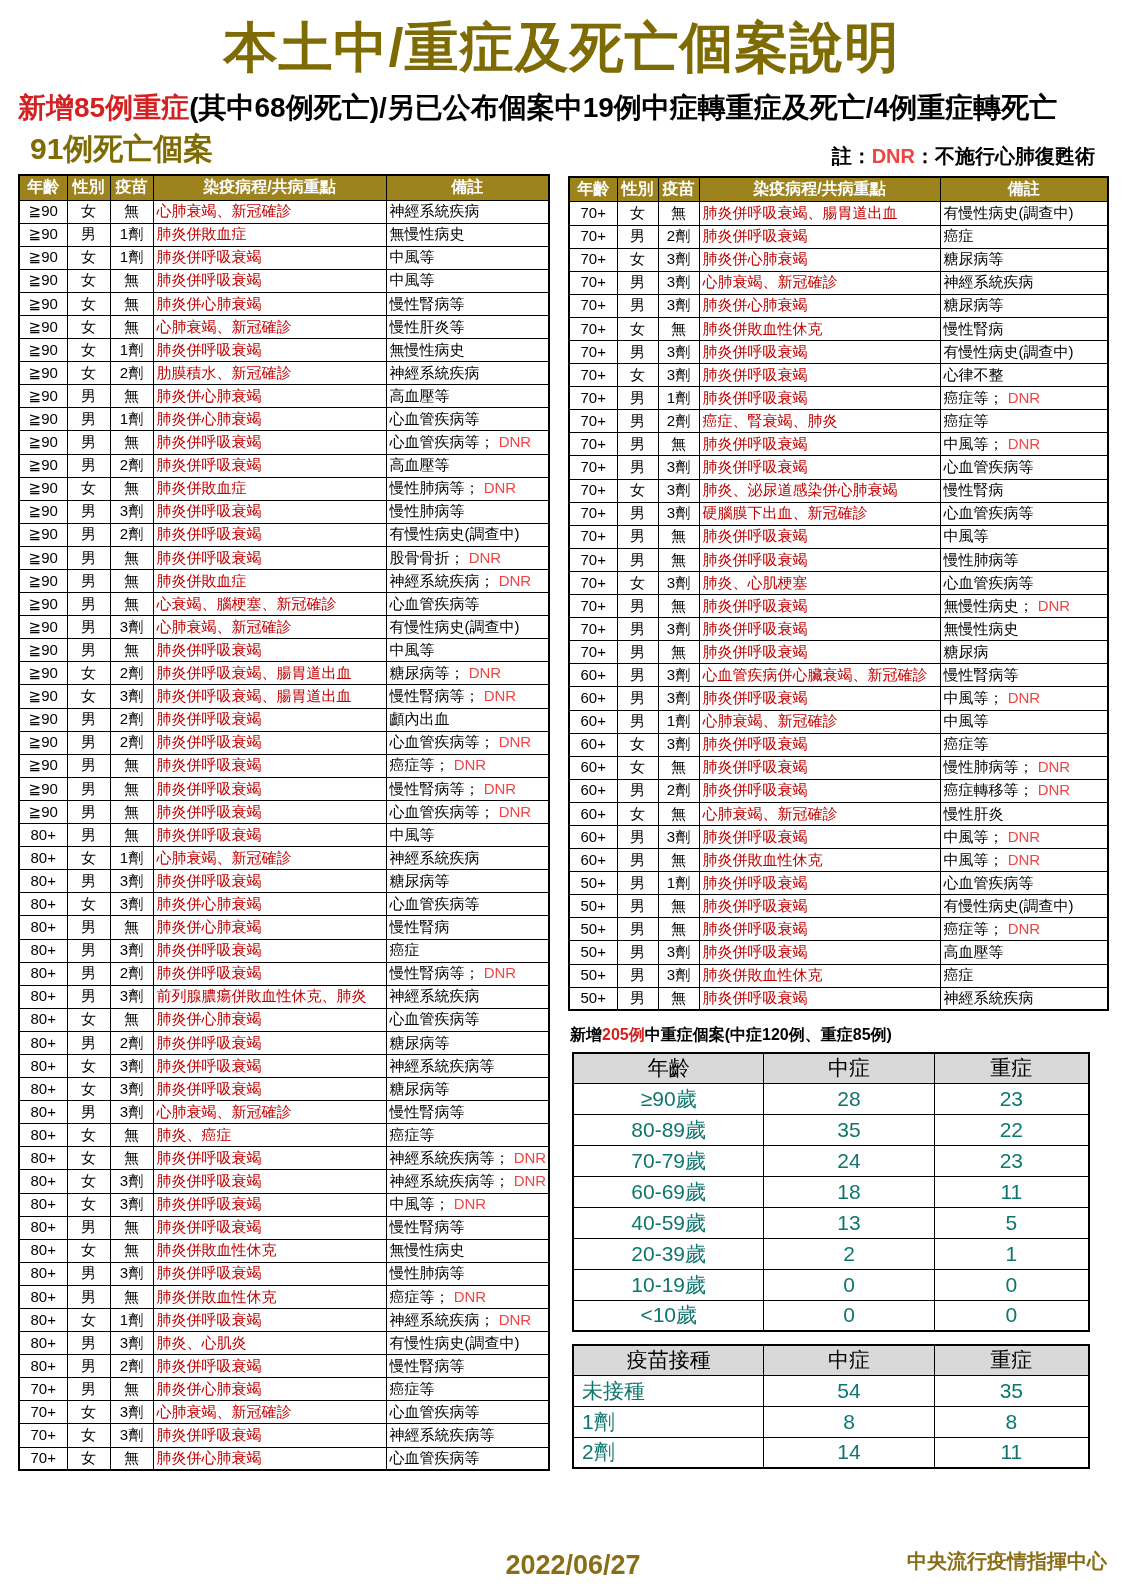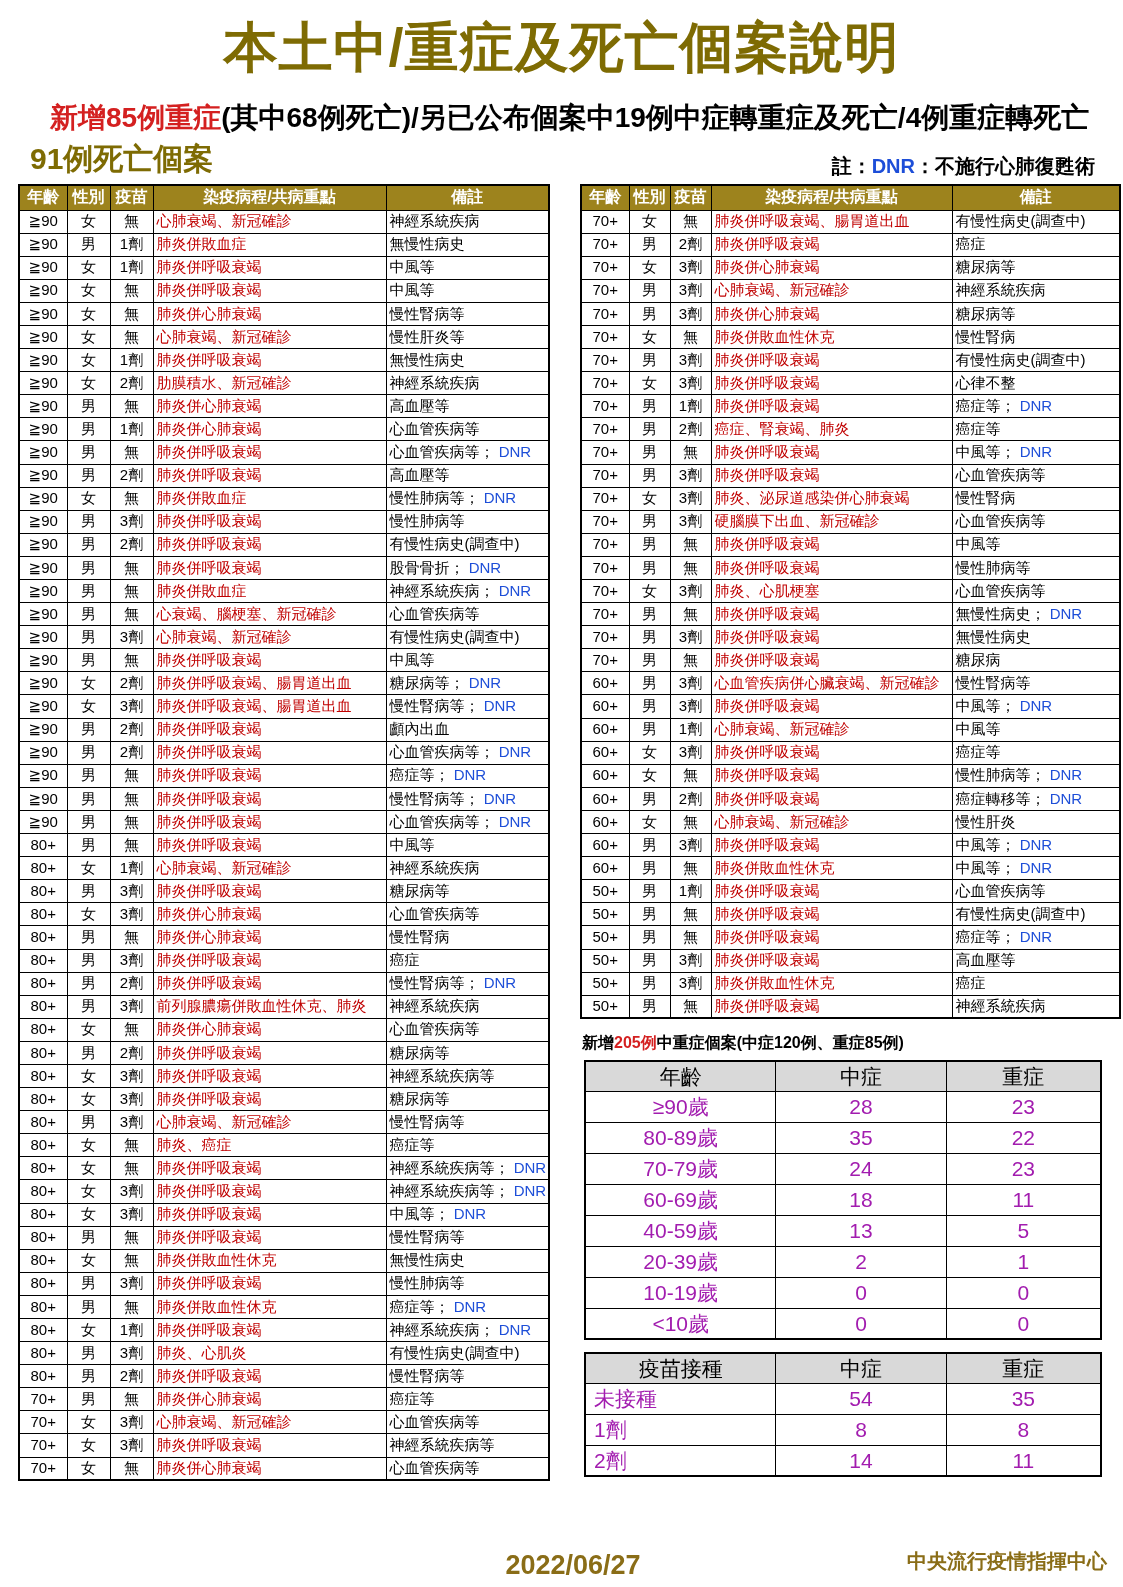--- a/index.html
+++ b/index.html
@@ -1,47 +1,47 @@
 <!DOCTYPE html>
 <html><head>
 <meta charset="utf-8">
 <style>
   * { margin:0; padding:0; box-sizing:border-box; }
   body { background:#fff; font-family:"Liberation Sans","DejaVu Sans",sans-serif; }
   .page { position:relative; width:1123px; height:1587px; background:#fff; overflow:hidden; }
 
   .title { text-align:center; padding-top:12px; font-size:54px; font-weight:bold;
            color:#7e6b03; letter-spacing:1px; }
-  .subtitle { padding-left:50px; margin-top:14px; font-size:28px; font-weight:bold; color:#000;
+  .subtitle { padding-left:18px; margin-top:4px; font-size:28px; font-weight:bold; color:#000;
               white-space:nowrap; }
   .red { color:#d42020; }
-  .blue { color:#1d4ed8; }
+  .blue { color:#ef4444; }
   .meta-row { display:flex; justify-content:space-between; align-items:flex-end;
               padding:2px 28px 4px 30px; }
   .death-heading { font-size:30px; font-weight:bold; color:#7e6b03; }
   .dnr-note { font-size:20px; font-weight:bold; color:#000; }
 
-  .tables { display:flex; align-items:flex-start; padding:0 32px 0 18px; gap:32px; }
+  .tables { display:flex; align-items:center; padding:0 32px 0 18px; gap:20px; }
   .left-col { width:530px; flex:0 0 530px; }
   .right-col { width:539px; flex:0 0 539px; }
 
   table { border-collapse:collapse; width:100%; table-layout:fixed; background:#fff; }
   .death-table { border:2px solid #000; }
   .death-table th { background:#9d831d; color:#fff; font-size:16px; font-weight:bold;
                     border:1px solid #000; height:25px; padding:0 2px; }
   .death-table td { border:1px solid #000; font-size:15px; height:23.1px; padding:0 3px;
                     line-height:1.25; white-space:nowrap; overflow:hidden; color:#000; }
   .death-table td.c { text-align:center; }
   .death-table td.course { color:#c00000; }
   .severe-heading { margin:14px 0 6px 2px; font-size:16px; font-weight:bold; color:#000; }
   .summary-table { width:518px; margin-left:4px; border:2px solid #000; }
   .summary-table th { background:#d9d9d9; color:#000; font-size:21px; font-weight:normal;
                       border:1px solid #000; height:30px; padding:0 4px; }
   .summary-table td { border:1px solid #000; font-size:21px; height:31px; padding:0 8px;
-                      text-align:center; color:#a21caf; }
+                      text-align:center; color:#0f766e; }
   .summary-table.left-labels td:first-child { text-align:left; }
   .summary-table { margin-top:0; }
   .summary-table + .summary-table { margin-top:12px; }
 
   .footer-date { position:absolute; left:0; right:0; bottom:6px; text-align:center;
                  font-size:27px; font-weight:bold; color:#8a6d17;padding-left:23px; }
   .footer-org { position:absolute; right:16px; bottom:12px; font-size:20px; font-weight:bold;
                 color:#8a6d17; }
 </style>
 </head>

